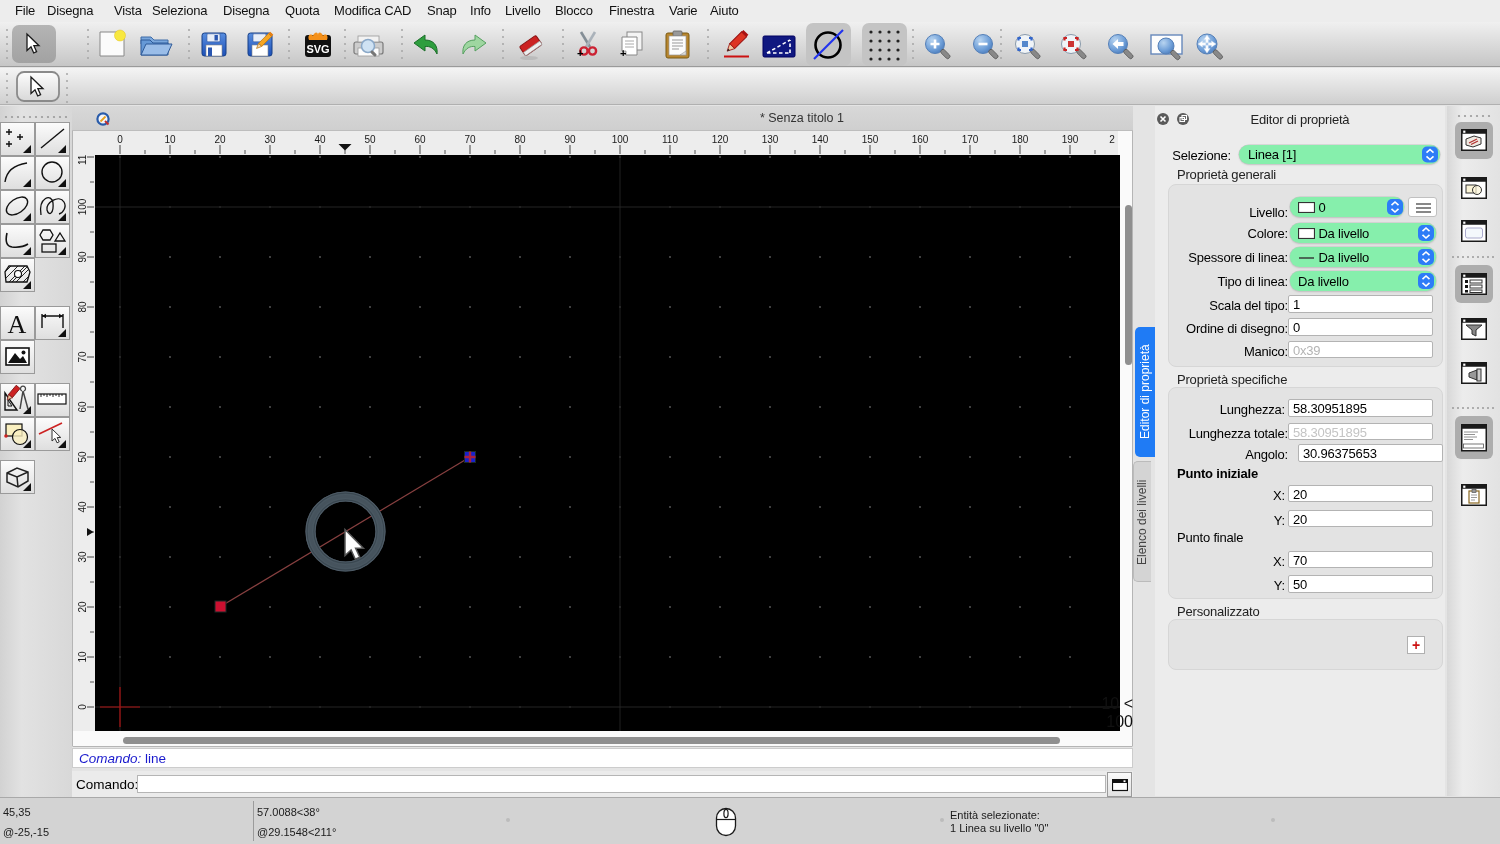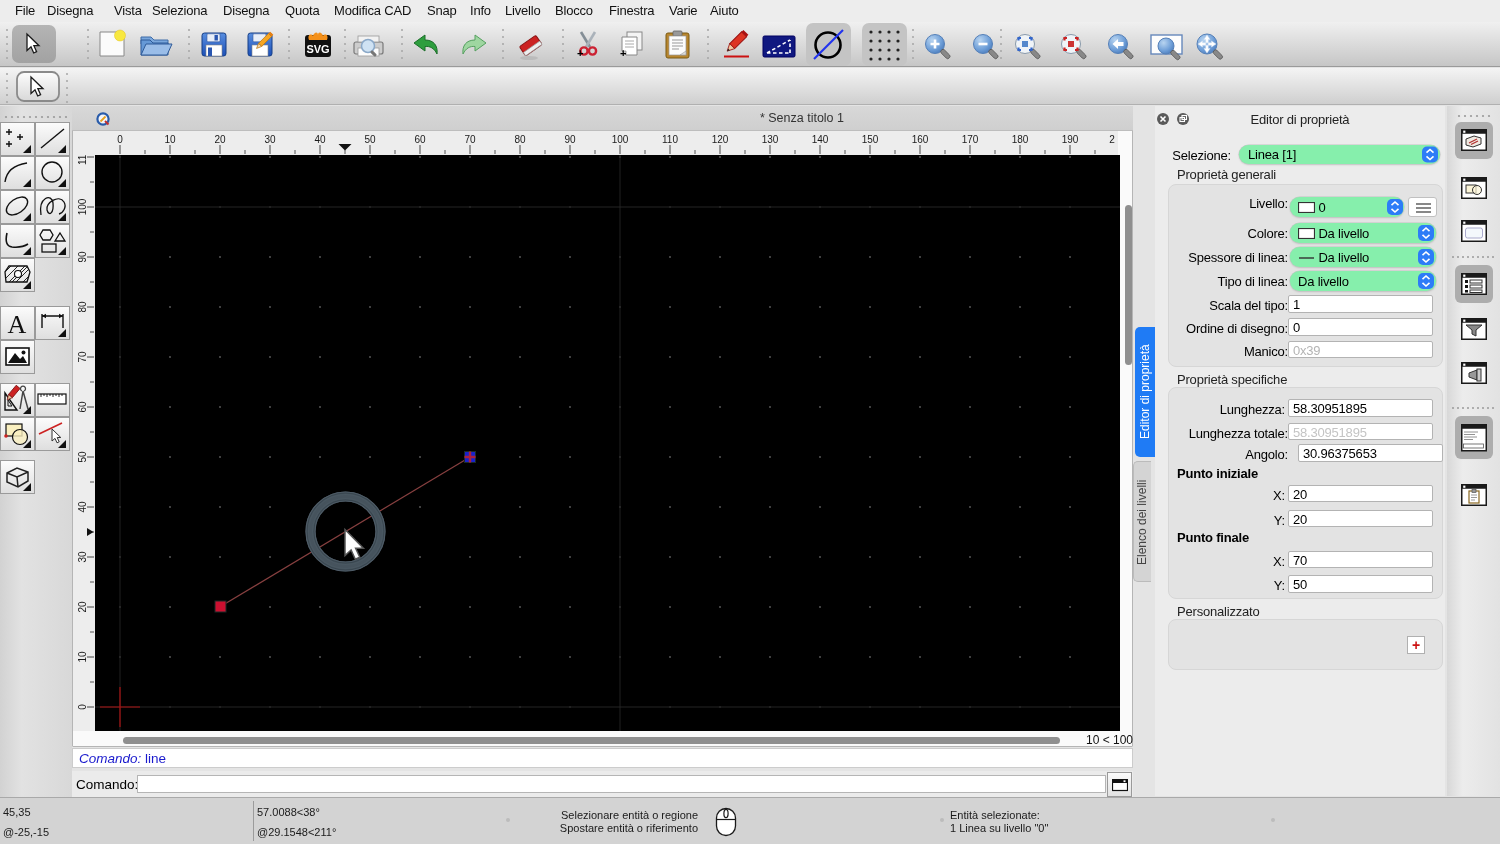--- a/index.html
+++ b/index.html
@@ -823,41 +823,40 @@
         <circle cx="250.5" cy="376.5" r="39.5" stroke="#4e5b66" stroke-width="1.2"></circle>
         <circle cx="250.5" cy="376.5" r="33" stroke="#4a5862" stroke-width="1.2"></circle>
         <circle cx="250.5" cy="376.5" r="37" stroke="#4a5862" stroke-width="1.2"></circle>
       </g>
 <path d="M250,374.5 L250,400.5 L256.1,394.9 L260.3,404.3 L264.8,402.3 L260.6,393.2 L268.4,393.2 Z" fill="#fdfdfd" stroke="#555" stroke-width="1.5"></path>
 </svg>
 </div>
 <div id="belowcanvas" class="abs" style="left:95px;top:731px;width:1038px;height:16px"></div>
 <div class="abs" style="left:123px;top:737px;width:937px;height:7px;border-radius:3.5px;background:#8f8f8f"></div>
 <div class="abs" style="left:1125px;top:205px;width:7px;height:160px;border-radius:3.5px;background:#8f8f8f"></div>
-<div class="abs" style="left:1080px;top:733px;width:53px;font-size:12px;color:#111;text-align:right">10 &lt; 100</div>
+<div class="abs" style="left:1080px;top:695px;width:53px;font-size:16px;color:#111;text-align:right">10 &lt; 100</div>
 <div id="cmdhist">
     <span style="position:absolute;left:6px;top:2px"><i>Comando:</i> line</span>
   </div>
 <div id="cmdrow">
 <span style="position:absolute;left:4px;top:6px;font-size:13.5px;color:#000">Comando:</span>
 <div style="position:absolute;left:65px;top:4px;width:969px;height:18px;background:#fff;border:1px solid #b5b5b5"></div>
 <div style="position:absolute;left:1035px;top:1px;width:25px;height:25px;background:linear-gradient(180deg,#fafafa,#e2e2e2);border:1px solid #9a9a9a"></div>
 <svg width="16" height="13" style="position:absolute;left:1040px;top:8px">
       <rect x="0.5" y="0.5" width="15" height="11" fill="#fff" stroke="#111" stroke-width="1.2"></rect>
       <rect x="0.5" y="0.5" width="15" height="3.5" fill="#111"></rect>
       <rect x="11.5" y="1.3" width="2" height="1.8" fill="#fff"></rect>
     </svg>
 </div>
 <div id="statusbar">
 <div style="position:absolute;left:3px;top:8px">45,35</div>
 <div style="position:absolute;left:3px;top:28px">@-25,-15</div>
 <div class="vsep" style="left:253px;top:3px;height:40px"></div>
 <div style="position:absolute;left:257px;top:8px">57.0088&lt;38°</div>
 <div style="position:absolute;left:257px;top:28px">@29.1548&lt;211°</div>
-<div style="position:absolute;left:448px;top:11px;width:250px;text-align:right;line-height:13px">Selezionare entità o regione<br>Spostare entità o riferimento</div>
 <svg width="22" height="30" style="position:absolute;left:715px;top:9px">
       <rect x="1.5" y="1.5" width="19" height="27" rx="9.5" fill="#fff" stroke="#1a1a1a" stroke-width="1.3"></rect>
       <path d="M1.5,12.5 H20.5" stroke="#1a1a1a" stroke-width="1.2"></path>
       <ellipse cx="11" cy="6.5" rx="2.1" ry="4.2" fill="#fff" stroke="#1a1a1a" stroke-width="1.2"></ellipse>
     </svg>
 <div style="position:absolute;left:950px;top:11px;line-height:13px">Entità selezionate:<br>1 Linea su livello "0"</div>
 <div style="position:absolute;left:506px;top:20px;width:4px;height:4px;border-radius:2px;background:#bcbcbc"></div>
 <div style="position:absolute;left:940px;top:20px;width:4px;height:4px;border-radius:2px;background:#bcbcbc"></div>
 <div style="position:absolute;left:1271px;top:20px;width:4px;height:4px;border-radius:2px;background:#bcbcbc"></div>
 </div>
@@ -881,21 +880,21 @@
           <path d="M4.5,9.8 L8,13 L11.5,9.8" fill="none" stroke="#fff" stroke-width="1.6"></path>
         </g>
       </defs>
 <use href="#stp" x="267" y="40.5"></use>
 <use href="#stp" x="232" y="93"></use>
 <use href="#stp" x="263" y="119"></use>
 <use href="#stp" x="263" y="143"></use>
 <use href="#stp" x="263" y="167"></use>
 </svg>
 <div class="gbox" style="top:78px;width:275px;height:183px"></div>
-<div class="plabel" style="left:0;top:90px;width:133px">Livello:</div>
+<div class="plabel" style="left:0;top:99px;width:133px">Livello:</div>
 <div class="combo" style="left:135px;top:91px;width:114px;height:20px;padding:2.5px 0 0 8px"><svg width="17" height="11" style="vertical-align:-1px">
         <rect x="0.5" y="0.5" width="16" height="10" fill="#fff" stroke="#333" stroke-width="1.2"></rect>
       </svg> 0</div>
 <div style="position:absolute;left:253px;top:91px;width:29px;height:20px;background:#fff;border:1px solid #c0c0c0;border-radius:3px"><svg width="29" height="20">
         <g stroke="#888" stroke-width="1.8">
           <path d="M7,6 H22 M7,10 H22 M7,14 H22"></path>
         </g>
       </svg></div>
 <div class="plabel" style="left:0;top:120px;width:133px">Colore:</div>
 <div class="combo" style="left:135px;top:117px;width:146px;height:20px;padding:2.5px 0 0 8px"><svg width="17" height="11" style="vertical-align:-1px">
@@ -919,21 +918,21 @@
 <div class="pinput" style="left:133px;top:293px;width:145px;height:18px">58.30951895</div>
 <div class="plabel" style="left:0;top:320px;width:133px">Lunghezza totale:</div>
 <div class="pinput" style="left:133px;top:317px;width:145px;height:17px;color:#c4c4c4">58.30951895</div>
 <div class="plabel" style="left:0;top:341px;width:133px">Angolo:</div>
 <div class="pinput" style="left:143px;top:338px;width:145px;height:18px">30.96375653</div>
 <div class="plabel" style="left:22px;top:360px;text-align:left;font-weight:bold">Punto iniziale</div>
 <div class="plabel" style="left:0;top:382px;width:130px">X:</div>
 <div class="pinput" style="left:133px;top:379px;width:145px;height:17px">20</div>
 <div class="plabel" style="left:0;top:407px;width:130px">Y:</div>
 <div class="pinput" style="left:133px;top:404px;width:145px;height:17px">20</div>
-<div class="plabel" style="left:22px;top:424px;text-align:right;font-weight:bold">Punto finale</div>
+<div class="plabel" style="left:22px;top:424px;text-align:right;font-weight:normal">Punto finale</div>
 <div class="plabel" style="left:0;top:448px;width:130px">X:</div>
 <div class="pinput" style="left:133px;top:445px;width:145px;height:17px">70</div>
 <div class="plabel" style="left:0;top:472px;width:130px">Y:</div>
 <div class="pinput" style="left:133px;top:469px;width:145px;height:18px">50</div>
 <div class="plabel" style="left:22px;top:498px;text-align:left;color:#222">Personalizzato</div>
 <div class="gbox" style="top:513px;width:275px;height:51px"></div>
 <div style="position:absolute;left:252px;top:530px;width:18px;height:18px;background:#fff;border:1px solid #b0b0b0;text-align:center;font-size:14px;font-weight:bold;color:#cc1111;line-height:16px">+</div>
 </div>
 <div style="position:absolute;left:1135px;top:327px;width:20px;height:130px;background:#1f7bf5;border-radius:5px 0 0 5px">
     <div style="position:absolute;left:3px;top:8px;width:14px;height:114px;color:#fff;font-size:12px;writing-mode:vertical-rl;transform:rotate(180deg);text-align:center;white-space:nowrap">Editor di proprietà</div>

